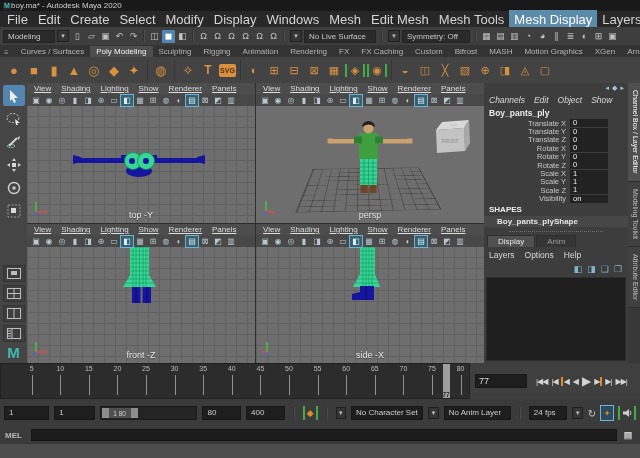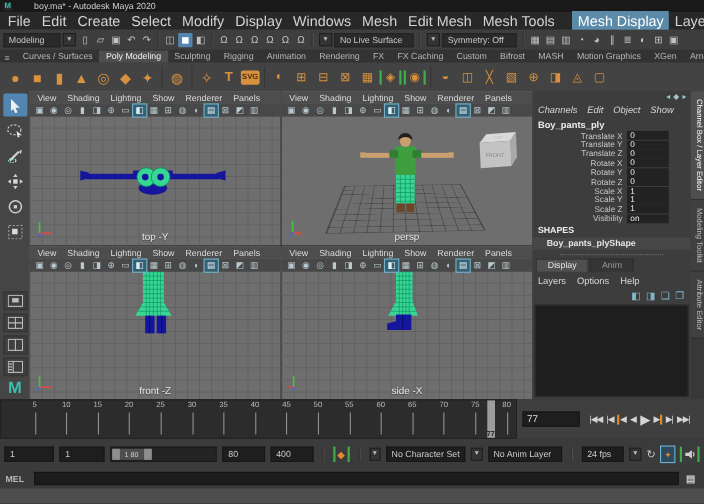--- a/index.html
+++ b/index.html
@@ -1,25 +1,25 @@
 <!DOCTYPE html>
 <html><head>
 <meta charset="utf-8">
 <style>
 *{margin:0;padding:0;box-sizing:border-box;font-family:"Liberation Sans",sans-serif;}
 html,body{background:#222;}
 #app{position:relative;width:640px;height:458px;background:#444;overflow:hidden;color:#ccc;font-size:9px;}
 .f{display:flex;align-items:center;}
 
-#titlebar{position:absolute;left:0;top:0;width:640px;height:11px;background:#191919;display:flex;align-items:center;gap:20px;padding:0 3px;font-size:8px;color:#cfcfcf;}
+#titlebar{position:absolute;left:0;top:0;width:640px;height:11px;background:#191919;display:flex;align-items:center;gap:0;padding:0 3px;font-size:8px;color:#cfcfcf;}
 .maya-badge{width:8px;height:8px;background:#262626;color:#35c4b5;font-size:7px;font-weight:bold;line-height:8px;text-align:center;border-radius:1px;}
 
 #menubar{position:absolute;left:0;top:11px;width:640px;height:16px;background:#282828;display:flex;align-items:center;font-size:13px;padding:0 2px;}
 .menu-item{padding:2px 5px;color:#d4d4d4;white-space:nowrap;}
-.menu-item.active{background:#5b8ba8;color:#fff;margin-left:11px;}
+.menu-item.active{background:#5b8ba8;color:#fff;}
 .mini-arrow{width:12px;height:12px;background:#343434;border:1px solid #1f1f1f;font-size:6px;color:#bbb;display:flex;align-items:center;justify-content:center;}
 
 #statusline{position:absolute;left:0;top:27px;width:640px;height:18px;background:#3e3e3e;display:flex;align-items:center;gap:2px;padding:0 3px;font-size:8px;}
 .box{background:#2a2a2a;border:1px solid #232323;height:13px;display:flex;align-items:center;padding:0 4px;color:#c8c8c8;white-space:nowrap;}
 .sl-sep{width:2px;height:12px;border-left:1px solid #333;border-right:1px solid #4e4e4e;margin:0 3px;}
 .sl-ico{width:13px;text-align:center;color:#c2c2c2;font-size:9px;line-height:13px;}
 .sl-ico.hl{background:#5285b0;color:#fff;border-radius:1px;}
 .sl-group{display:flex;align-items:center;gap:1px;}
 
 #shelftabs{position:absolute;left:0;top:45px;width:640px;height:12px;background:#333;display:flex;align-items:flex-end;font-size:8px;padding-left:4px;}
@@ -44,21 +44,21 @@
 .layoutbtn{width:22px;height:17px;display:flex;align-items:center;justify-content:center;background:#3e3e3e;border:1px solid #333;margin-bottom:1px;}
 #maya-logo{color:#3fbcae;font-weight:bold;font-size:15px;line-height:16px;}
 
 #vp-area{position:absolute;left:27px;top:0;width:457px;height:280px;background:#2e2e2e;}
 .vp{position:absolute;background:#6e6e6e;overflow:hidden;}
 .vp.grid{background-color:#6e6e6e;background-image:linear-gradient(#616161 1px,transparent 1px),linear-gradient(90deg,#616161 1px,transparent 1px);background-size:11px 11px;}
 #vp-top{left:0;top:0;width:228px;height:140px;}
 #vp-persp{left:229px;top:0;width:228px;height:140px;}
 #vp-front{left:0;top:141px;width:228px;height:139px;}
 #vp-side{left:229px;top:141px;width:228px;height:139px;}
-.vp-menu{height:11px;background:#4d4d4d;display:flex;align-items:flex-end;font-size:8px;color:#dcdcdc;padding-left:2px;position:relative;z-index:5;}
+.vp-menu{height:11px;background:#4d4d4d;display:flex;align-items:center;font-size:8px;color:#dcdcdc;padding-left:2px;position:relative;z-index:5;text-decoration:underline;}
 .vp-menu-item{padding:0 5px;white-space:nowrap;}
 .vp-icons{height:12px;background:#484848;display:flex;align-items:center;gap:1px;font-size:8px;color:#b9c9cf;padding-left:3px;position:relative;z-index:5;}
 .vp-ico{width:12px;text-align:center;line-height:11px;}
 .vp-ico.sel{background:#39606f;box-shadow:0 0 0 1px #6fb3cf;color:#d8eef8;}
 .vp-label{position:absolute;bottom:3px;left:0;width:100%;text-align:center;font-size:9px;color:#e6e6e6;z-index:6;text-shadow:0 1px 1px rgba(0,0,0,.4);}
 .scene{position:absolute;left:0;top:0;z-index:2;}
 .axis{position:absolute;left:5px;bottom:7px;z-index:6;}
 #groundplane{position:absolute;left:40px;top:20px;width:146px;height:108px;z-index:1;transform-origin:50% 100%;transform:perspective(240px) rotateX(57deg) rotateZ(-2deg);background-image:linear-gradient(rgba(25,25,25,.35) 1px,transparent 1px),linear-gradient(90deg,rgba(25,25,25,.35) 1px,transparent 1px);background-size:12px 12px;border:1px solid rgba(25,25,25,.4);}
 
 #channelbox{position:absolute;left:484px;top:0;width:144px;height:280px;background:#3d3d3d;display:flex;flex-direction:column;font-size:8px;}

